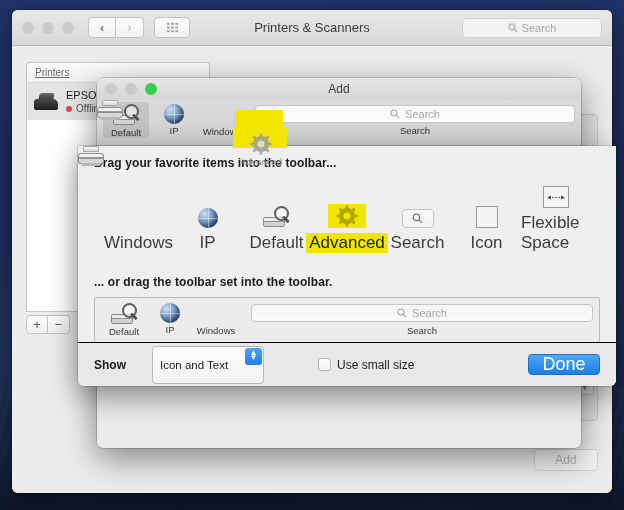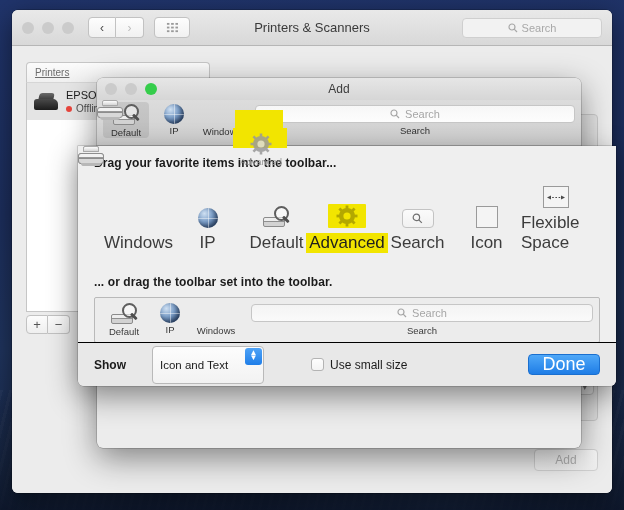--- a/index.html
+++ b/index.html
@@ -387,21 +387,21 @@
     display: flex; align-items: center; padding-left: 7px;
     font-size: 11.5px; color: #1b1b1b; position: relative;
   }
   .select-arrows {
     position: absolute; right: 1px; top: 1px; width: 17px; height: 17px;
     background: linear-gradient(to bottom,#4fa3f7,#1f7ee8);
     border-radius: 3px;
     display: flex; flex-direction: column; align-items: center; justify-content: center;
     line-height: .6; font-size: 8px; color: #fff;
   }
-  .check-wrap { display: flex; align-items: center; gap: 6px; margin-left: 13px; padding-left: 8px; }
+  .check-wrap { display: flex; align-items: center; gap: 6px; margin-left: 20px; padding-left: 8px; }
   .checkbox {
     width: 13px; height: 13px;
     background: linear-gradient(to bottom,#fdfdfd,#f3f3f3);
     border: 1px solid #b3b3b3; border-radius: 3px;
   }
   .check-label { font-size: 12px; color: #1c1c1c; }
   .done-btn {
     margin-left: auto;
     width: 72px; height: 21px;
     background: linear-gradient(to bottom,#4fa8f8,#1f7de6);

